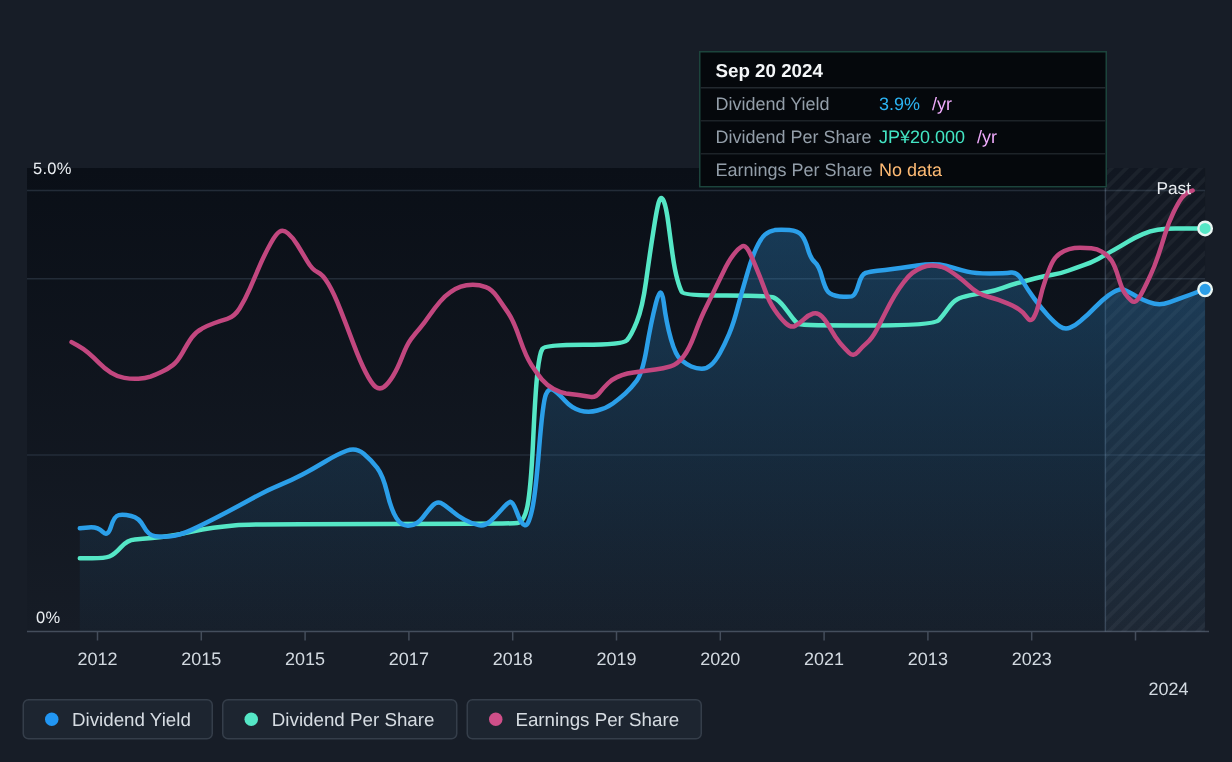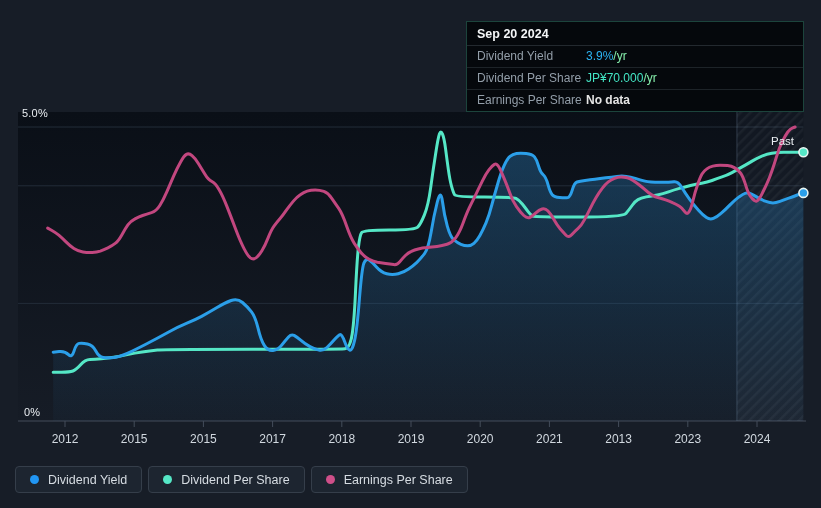--- a/index.html
+++ b/index.html
@@ -2,29 +2,29 @@
 <html><head>
 <meta charset="utf-8">
 <style>
   html,body{margin:0;padding:0;background:#171d27;}
   body{width:821px;height:508px;overflow:hidden;font-family:"Liberation Sans",sans-serif;position:relative;}
   .stage{position:absolute;inset:0;width:821px;height:508px;}
   svg.chart{position:absolute;left:0;top:0;z-index:1;}
   .ylab{position:absolute;z-index:2;color:#e9edf1;font-size:11px;letter-spacing:.2px;}
   .ylab.top{left:22px;top:107px;}
   .ylab.bottom{left:24px;top:406px;}
-  .past-label{position:absolute;z-index:2;color:#e9edf1;font-size:11.5px;left:771px;top:135px;}
+  .past-label{position:absolute;z-index:2;color:#e9edf1;font-size:11.5px;left:771px;top:120px;}
   .xaxis{position:absolute;left:0;top:0;width:821px;height:508px;z-index:2;pointer-events:none;}
   .xaxis span{position:absolute;top:432px;width:40px;margin-left:-20px;text-align:center;color:#d2d9e0;font-size:12px;}
-  .tooltip{position:absolute;left:466px;top:21px;width:338px;z-index:5;background:#05080c;border:1px solid #1c443c;font-size:12px;box-sizing:border-box;}
+  .tooltip{position:absolute;left:466px;top:34px;width:272px;z-index:5;background:#05080c;border:1px solid #1c443c;font-size:12px;box-sizing:border-box;}
   .tt-header{padding:4px 10px 3px 10px;font-weight:bold;color:#f4f6f8;font-size:12.5px;border-bottom:1px solid #23292f;line-height:16px;}
   .tt-row{display:flex;align-items:baseline;padding:3px 10px;border-bottom:1px solid #1d2328;line-height:15px;}
   .tt-row:last-child{border-bottom:none;}
   .tt-label{width:109px;flex:none;color:#939ea9;}
-  .tt-suffix{color:#86efac;margin-left:0;text-align:right;}
+  .tt-suffix{color:#f0abfc;margin-left:8px;text-align:right;}
   .legend{position:absolute;left:15px;top:466px;z-index:4;display:flex;gap:6px;}
   .pill{display:flex;align-items:center;gap:9px;height:25px;padding:0 14px;background:#1d2530;border:1px solid #353e4a;border-radius:4px;color:#d6dce2;font-size:12.5px;cursor:pointer;}
   .dot{width:9px;height:9px;border-radius:50%;flex:none;}
 </style>
 </head>
 <body>
 
 <div class="stage">
 
   <svg class="chart" id="chartSvg" width="821" height="508">
@@ -75,38 +75,38 @@
       <span style="left: 65px;">2012</span>
       <span style="left: 134.2px;">2015</span>
       <span style="left: 203.4px;">2015</span>
       <span style="left: 272.6px;">2017</span>
       <span style="left: 341.8px;">2018</span>
       <span style="left: 411px;">2019</span>
       <span style="left: 480.2px;">2020</span>
       <span style="left: 549.4px;">2021</span>
       <span style="left: 618.6px;">2013</span>
       <span style="left: 687.8px;">2023</span>
-      <span style="left: 757px;">2024</span>
+      <span style="left: 779px; margin-top: 20px;">2024</span>
     </div>
 
   <div class="tooltip">
     <div class="tt-header">Sep 20 2024</div>
     <div class="tt-row">
       <span class="tt-label">Dividend Yield</span>
       <span class="tt-value" style="color: rgb(44, 179, 242); text-align: center;">3.9%</span>
       <span class="tt-suffix">/yr</span>
     </div>
     <div class="tt-row">
       <span class="tt-label">Dividend Per Share</span>
-      <span class="tt-value" style="color: rgb(67, 229, 196);">JP¥70.000</span>
+      <span class="tt-value" style="color: rgb(67, 229, 196);">JP¥20.000</span>
       <span class="tt-suffix">/yr</span>
     </div>
     <div class="tt-row">
       <span class="tt-label">Earnings Per Share</span>
-      <span class="tt-value" style="color: #e5e5e5; font-weight: bold;">No data</span>
+      <span class="tt-value" style="color: #fdba74;">No data</span>
       <span class="tt-suffix"></span>
     </div>
   </div>
 
   <div class="legend">
     <div class="pill">
       <span class="dot" style="background-color: rgb(33, 150, 243);"></span>
       <span>Dividend Yield</span>
     </div>
     <div class="pill">

